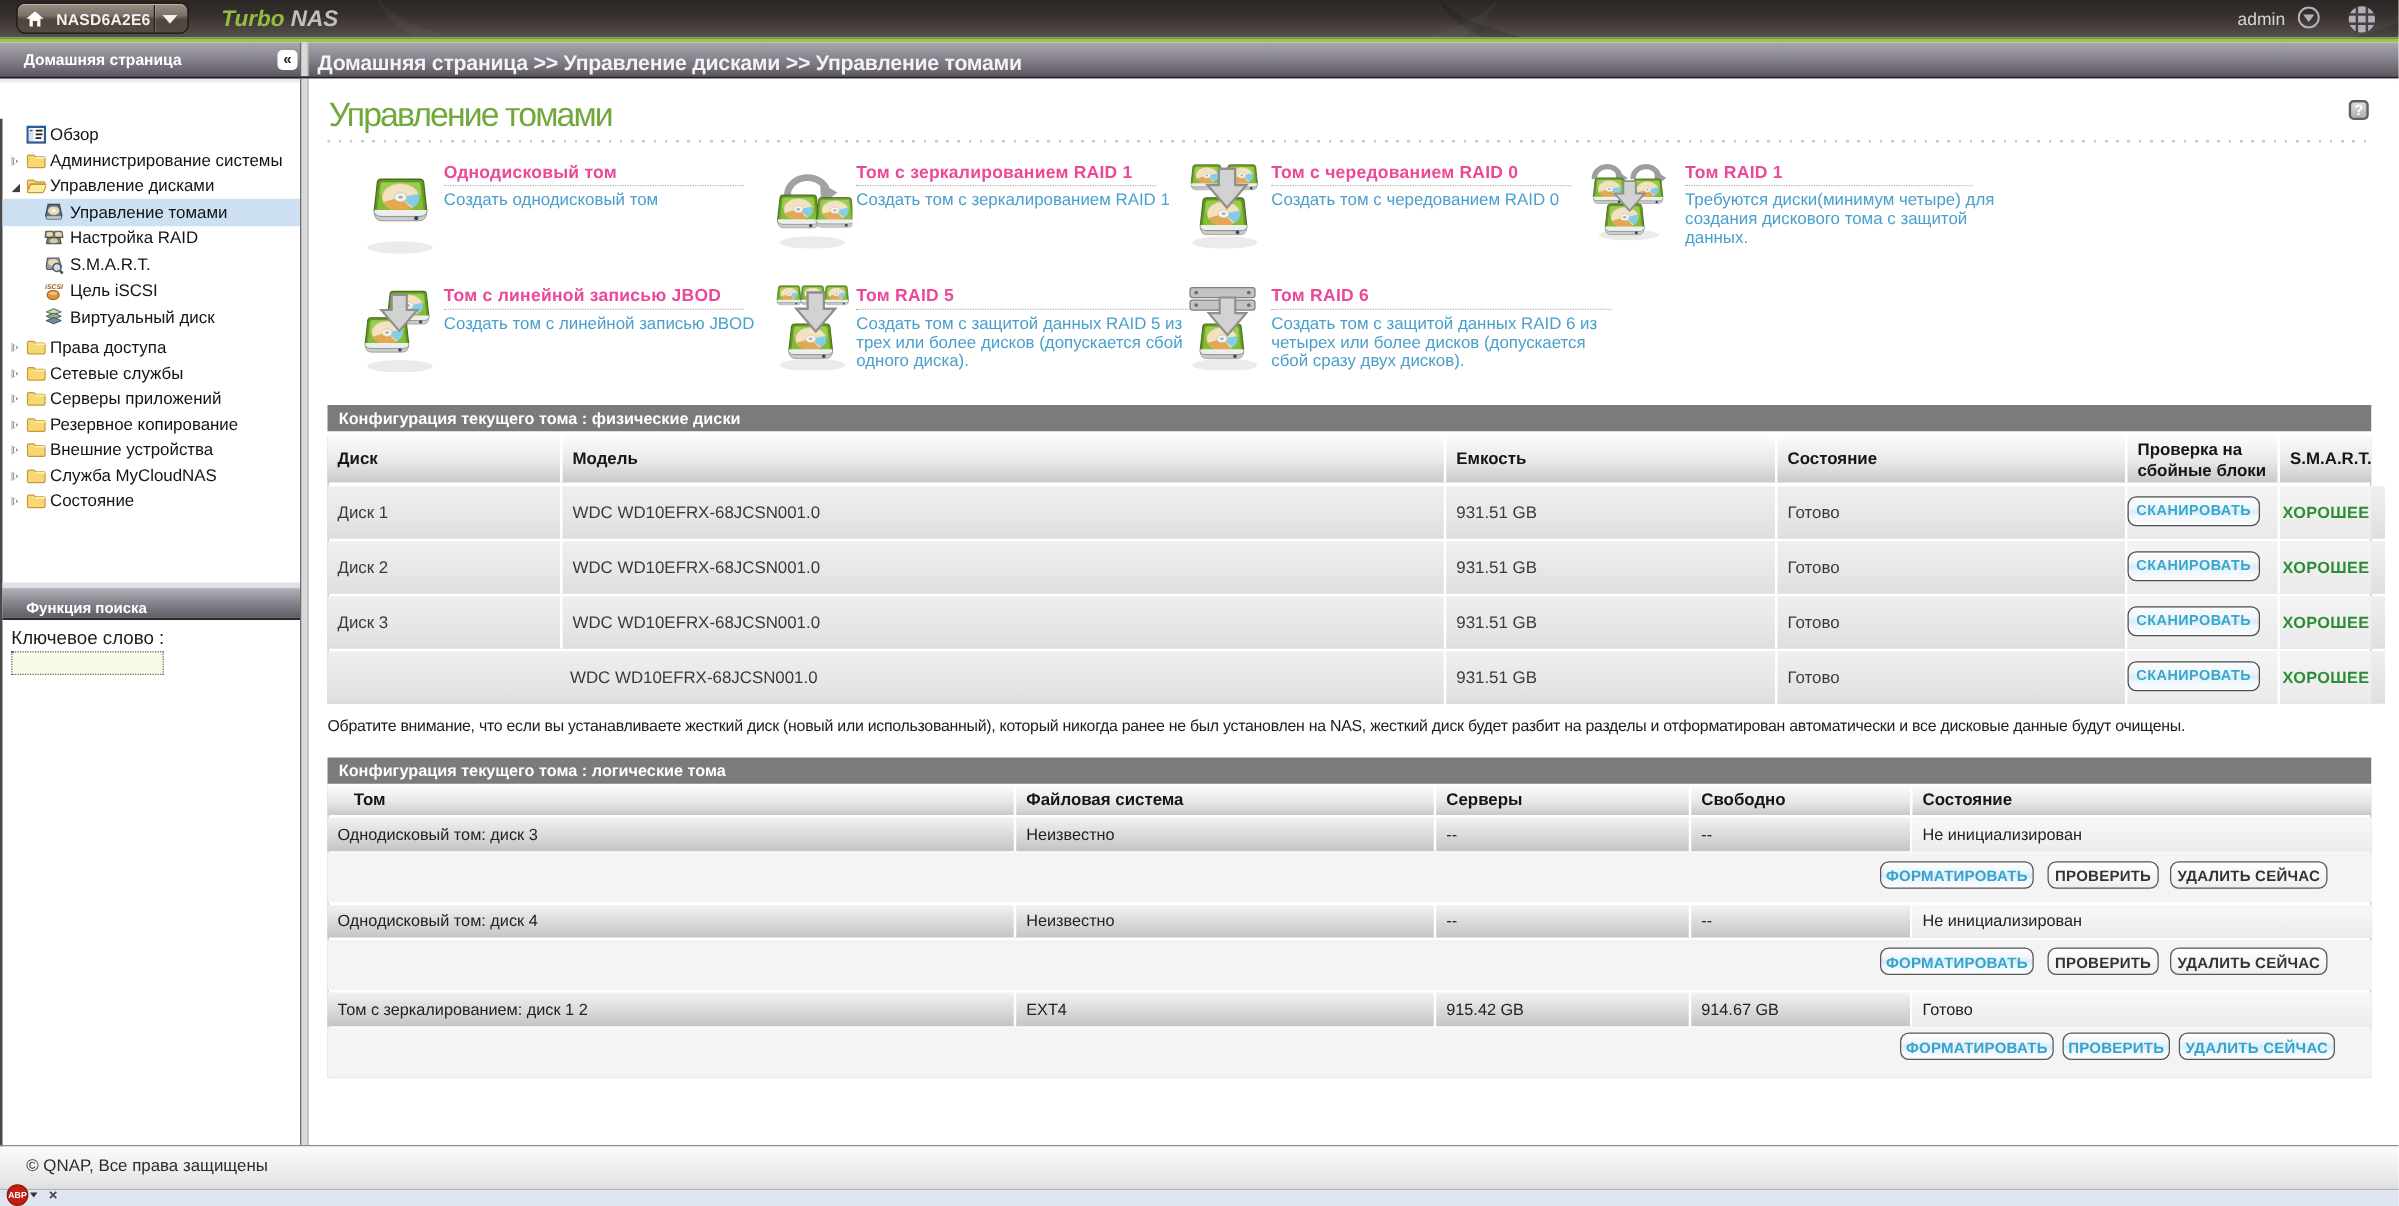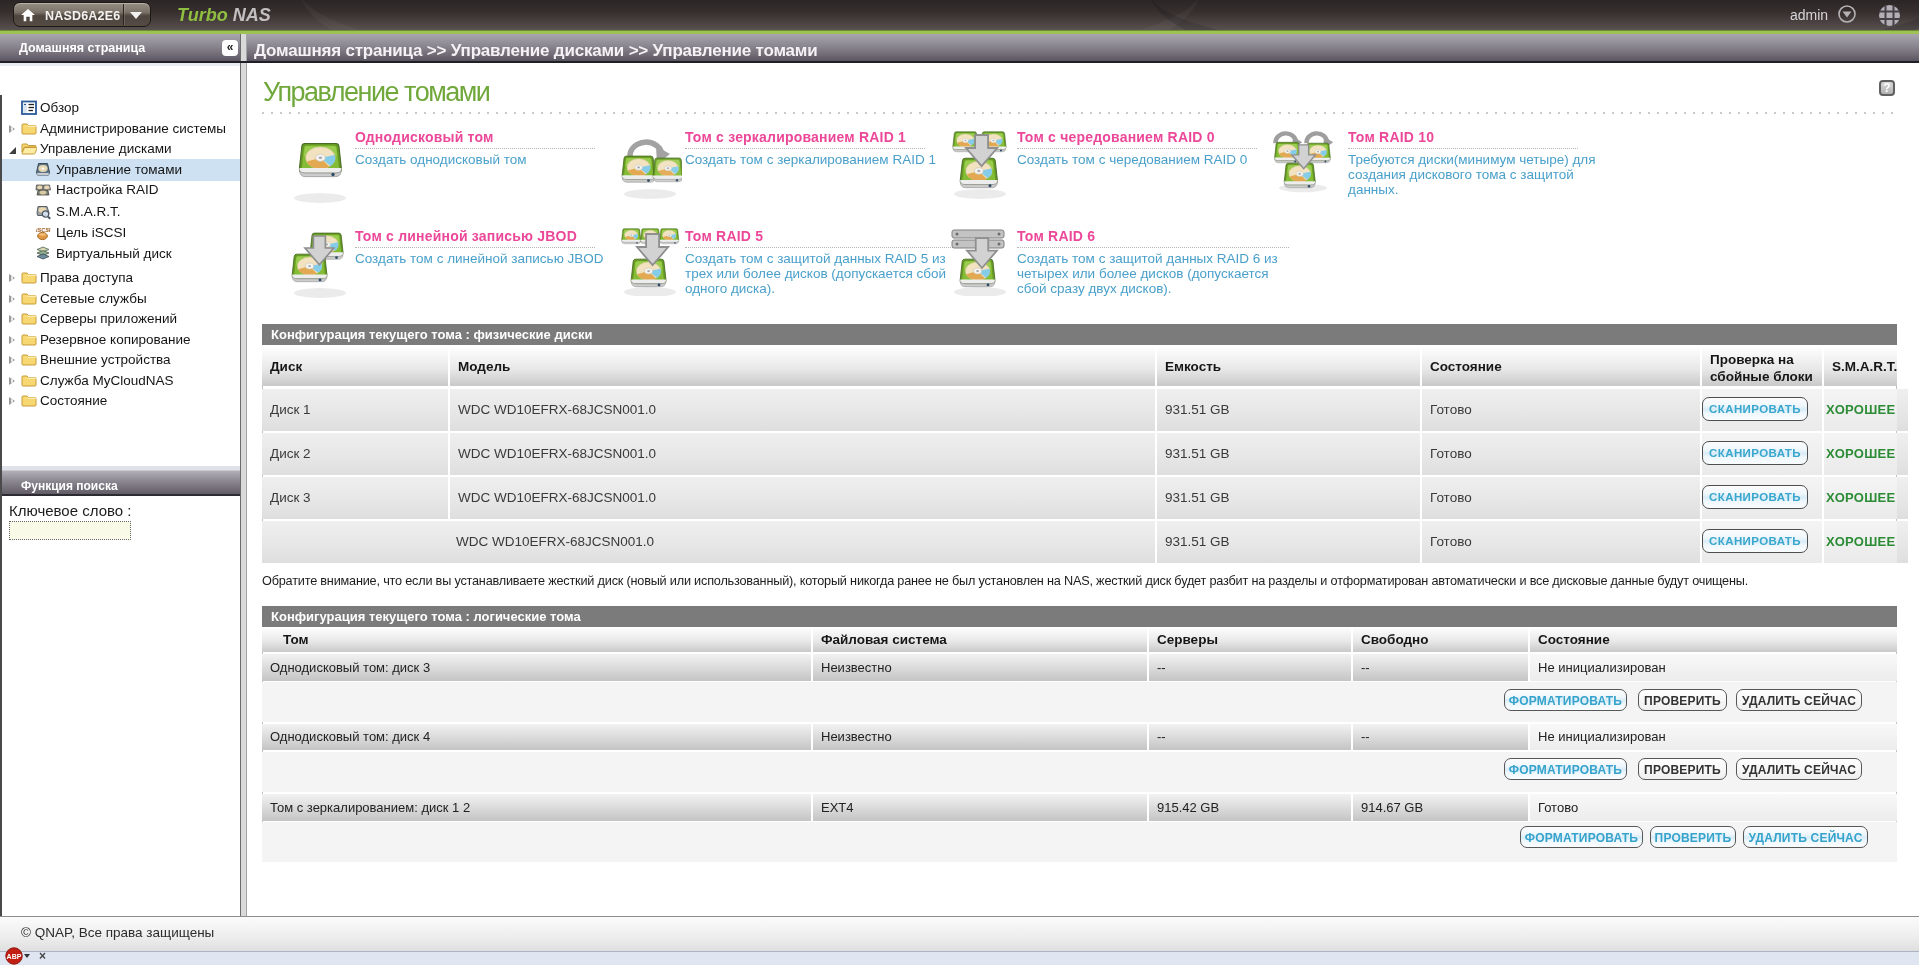--- a/index.html
+++ b/index.html
@@ -352,21 +352,21 @@
       <path d="M4 12 A 12 11 0 0 1 28 11" fill="none" stroke="#9e9e9e" stroke-width="5"></path>
       <path d="M24 4 L35 11 L24 19 Z" fill="#9e9e9e"></path>
       <path d="M40 12 A 12 11 0 0 1 64 11" fill="none" stroke="#9e9e9e" stroke-width="5"></path>
       <path d="M60 4 L71 11 L60 19 Z" fill="#9e9e9e"></path>
       <use href="#drv" transform="translate(2,10) scale(0.5)"></use>
       <use href="#drv" transform="translate(38,11) scale(0.48)"></use>
       <use href="#drv" transform="translate(13,34) scale(0.6)"></use>
       <use href="#arrdn" transform="translate(23,14) scale(1.15)"></use>
     </svg>
     <div class="vt" style="left:1101px;top:66px;width:252px">
-        <h3>Том RAID 10</h3>
+        <h3>Том RAID 1</h3>
         <div class="dl" style="width:230px"></div>
         <p>Требуются диски(минимум четыре) для создания дискового тома с защитой данных.</p>
       </div>
 
     <svg class="vicon" style="left:43px;top:167px" viewBox="0 0 62 68">
       <ellipse cx="30" cy="63" rx="26" ry="5" fill="#000" opacity=".08"></ellipse>
       <use href="#drv" transform="translate(19,2) scale(0.55)"></use>
       <use href="#drv" transform="translate(1,23) scale(0.58)"></use>
       <use href="#arrdn" transform="translate(15,6) scale(1.2)"></use>
     </svg>

